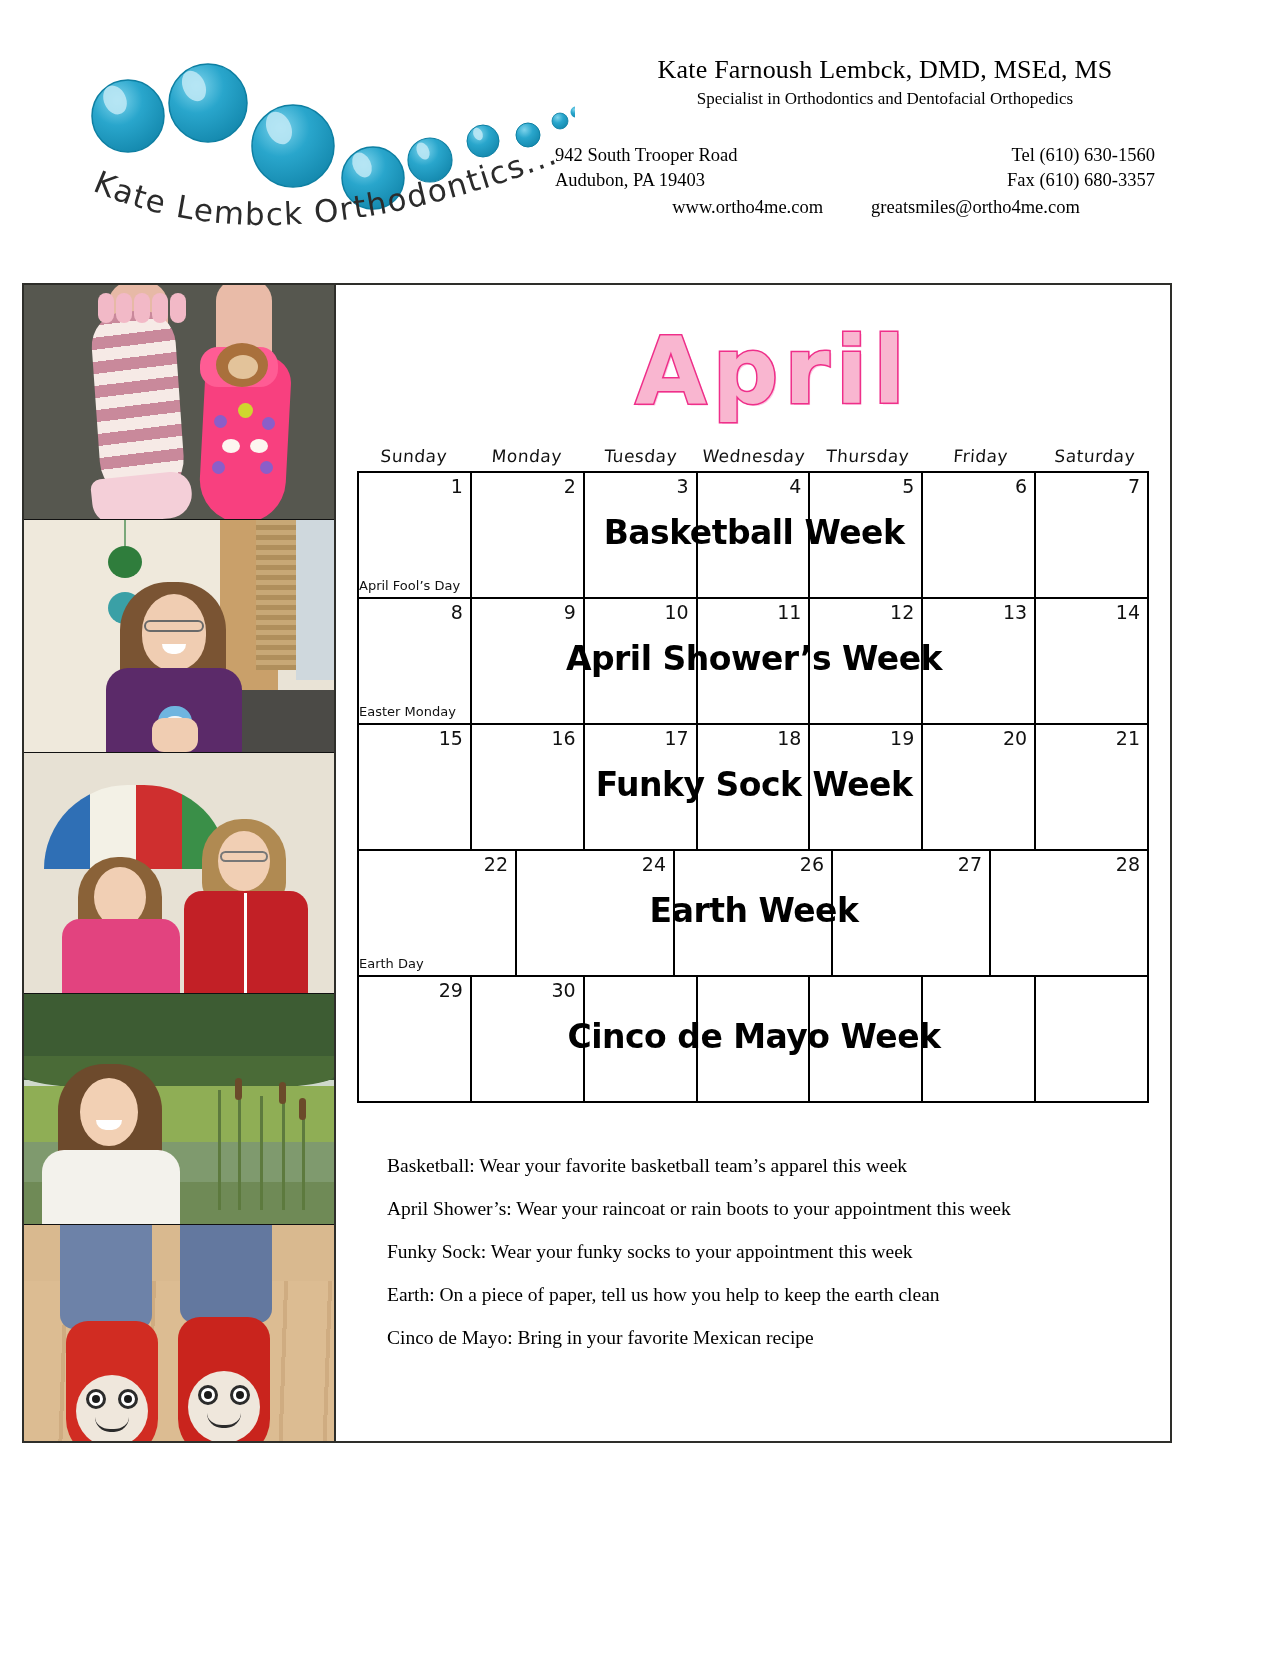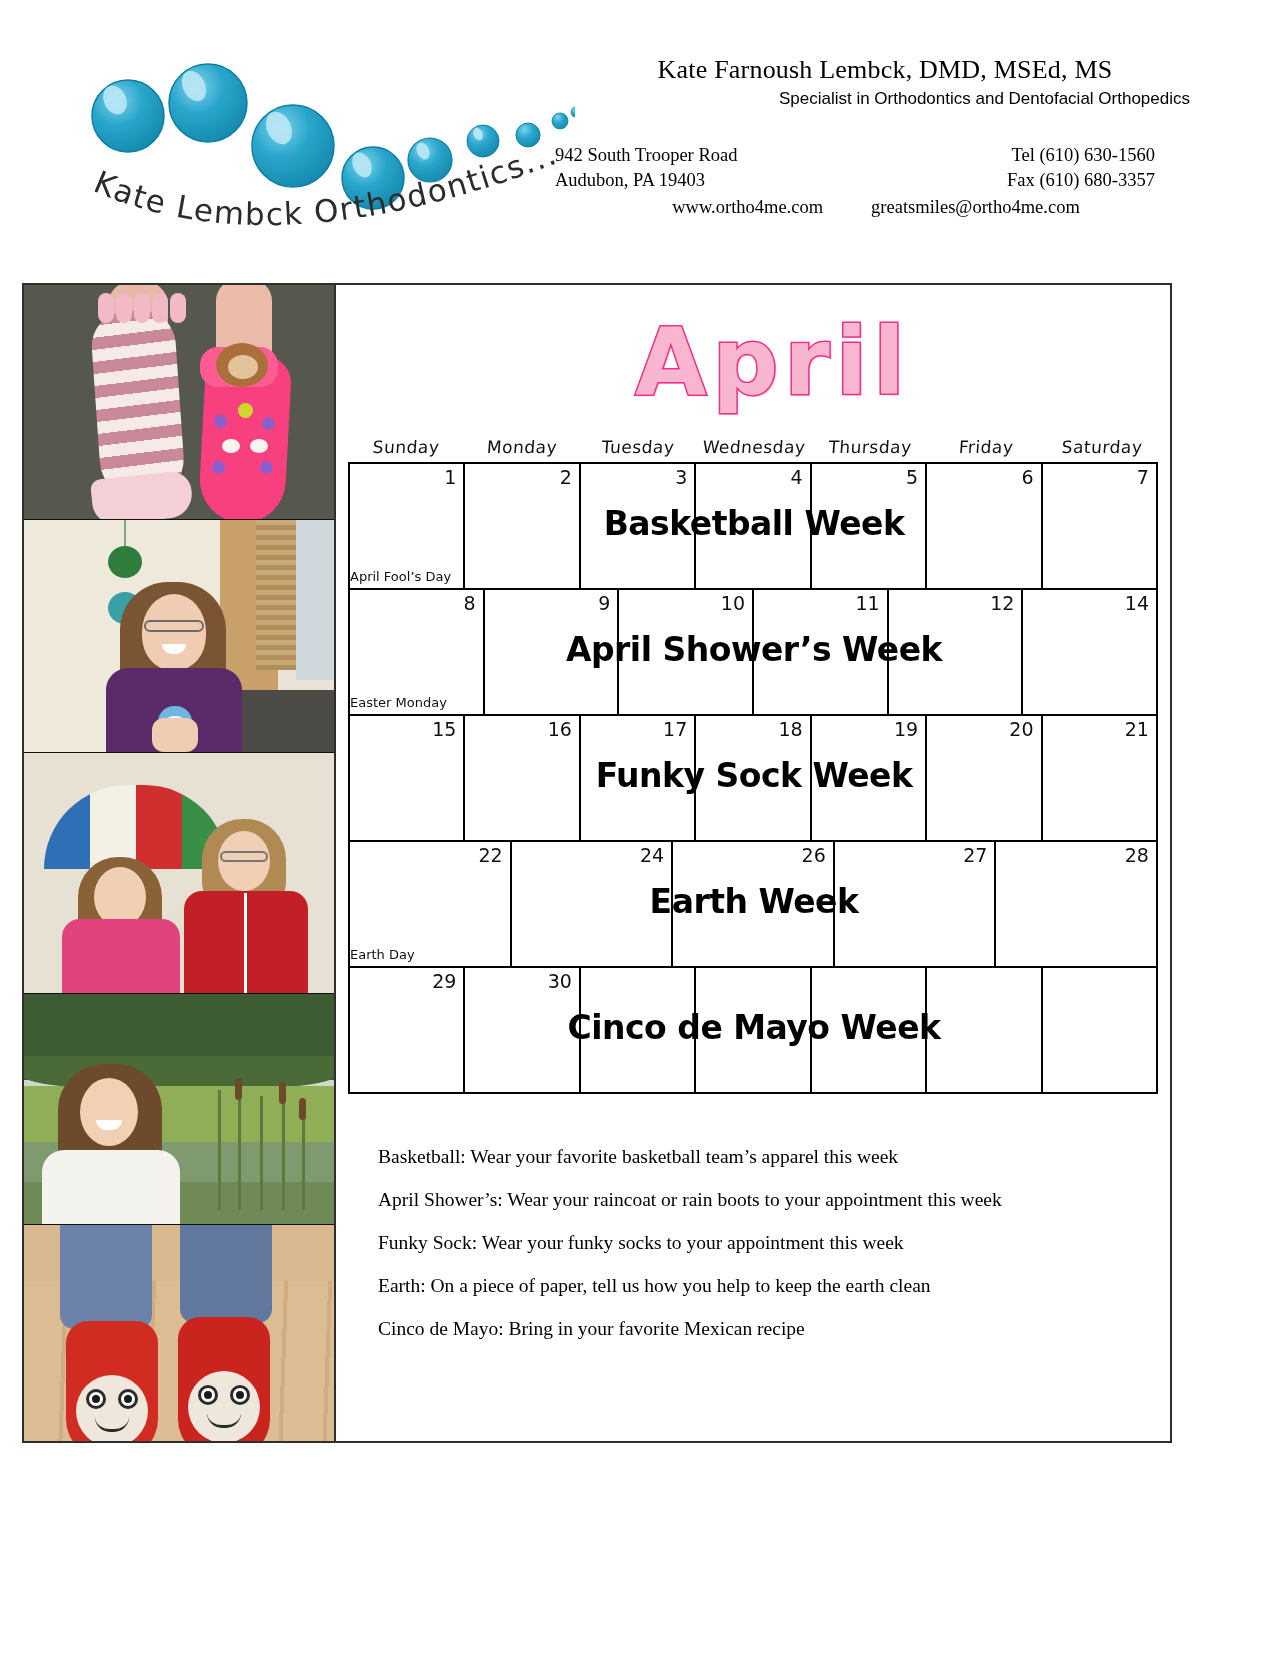--- a/index.html
+++ b/index.html
@@ -38,26 +38,25 @@
     text-align: center;
   }
   .doctor-name {
     font-family: "Liberation Serif", serif;
     font-size: 26px;
     letter-spacing: 0.2px;
     color: #000;
     white-space: nowrap;
   }
   .specialty {
-    font-family: Liberation Sans, sans-serif;
+    font-family: Liberation Serif, serif;
     font-size: 17px;
     margin-top: 4px;
     color: #000;
     white-space: nowrap;
-    text-align: right;
   }
 
   .contact-grid {
     position: absolute;
     left: 555px;
     top: 143px;
     width: 600px;
     font-size: 18.5px;
     line-height: 1.35;
   }
@@ -191,21 +190,21 @@
   .p5-face-r { position:absolute; left:164px; top:146px; width:72px; height:72px; background:#efe7dc; border-radius:50%; }
   .p5-eye { position:absolute; width:20px; height:20px; background:#fff; border:3px solid #2b2b2b; border-radius:50%; box-sizing:border-box; }
   .p5-pupil { position:absolute; width:8px; height:8px; background:#1a1a1a; border-radius:50%; }
   .p5-mouth { position:absolute; width:34px; height:12px; border-bottom:3px solid #2b2b2b; border-radius:0 0 18px 18px; }
 
   
   .cal-panel {
     flex: 1 1 auto;
     position: relative;
     background: #fff;
-    padding: 4px;
+    padding: 13px;
   }
   .month-title-wrap {
     height: 148px;
     display: flex;
     align-items: center;
     justify-content: center;
     padding-left: 40px;
   }
   .month-title {
     font-family: "DejaVu Sans", sans-serif;
@@ -530,20 +529,24 @@
           </div>
         <div class="cell">
             <span class="daynum">11</span>
             <span class="holiday"></span>
           </div>
         <div class="cell">
             <span class="daynum">12</span>
             <span class="holiday"></span>
           </div>
         <div class="cell">
+            <span class="daynum">13</span>
+            <span class="holiday"></span>
+          </div>
+        <div class="cell">
             <span class="daynum">14</span>
             <span class="holiday"></span>
           </div>
         <div class="week-banner">April Shower’s Week</div>
       </div>
 
       <div class="week">
         <div class="cell">
             <span class="daynum">15</span>
             <span class="holiday"></span>

